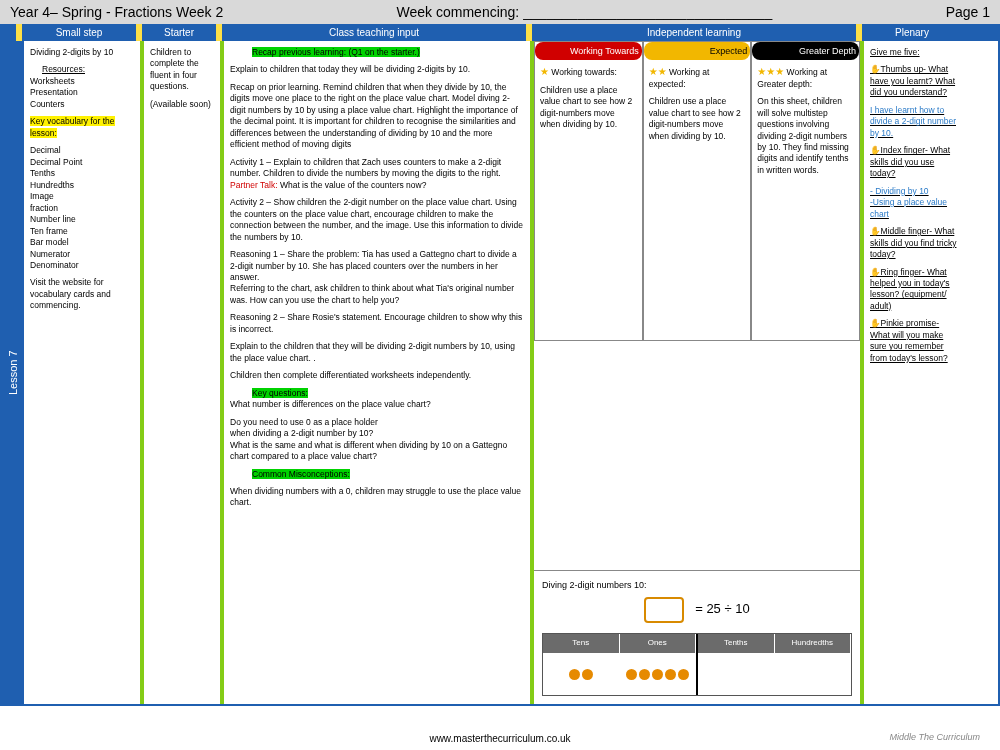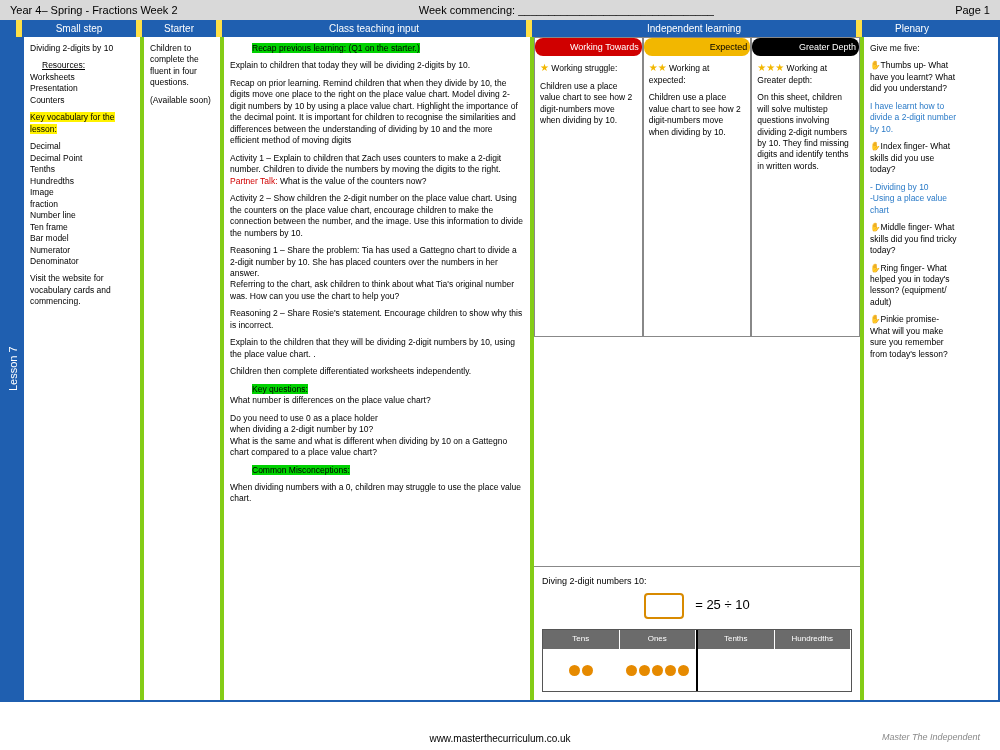--- a/index.html
+++ b/index.html
@@ -1,35 +1,35 @@
 <!DOCTYPE html>
 <html><head>
 <meta charset="utf-8">
 <style>
   * { box-sizing: border-box; margin: 0; padding: 0; }
   body { font-family: Arial, sans-serif; font-size: 9px; width: 1000px; height: 750px; background: #fff; position: relative; }
-  .top-bar { background: #d9d9d9; padding: 4px 10px; display: flex; justify-content: space-between; font-size: 11px; }
+  .top-bar { background: #d9d9d9; padding: 4px 10px; display: flex; justify-content: space-between; font-size: 14px; }
   .header-row { background: #1f5fb0; color: #fff; display: flex; font-size: 10px; text-align: center; }
   .header-row > div { padding: 3px 2px; border-right: 6px solid #fde047; }
   .header-row > div:last-child { border-right: none; }
   .col-lesson { width: 22px; }
   .col-smallstep { width: 120px; }
   .col-starter { width: 80px; }
   .col-teaching { width: 310px; }
   .col-independent { width: 330px; }
   .col-plenary { width: 100px; }
   .main { display: flex; border: 2px solid #1f5fb0; border-top: none; height: 665px; }
   .lesson-tab { width: 22px; background: #1f5fb0; color: #fff; writing-mode: vertical-rl; transform: rotate(180deg); text-align: center; display: flex; align-items: center; justify-content: center; font-size: 11px; }
   .cell { padding: 6px; border-right: 4px solid #84cc16; overflow: hidden; font-size: 8.5px; line-height: 1.35; }
   .cell:last-child { border-right: none; }
   .smallstep { width: 120px; }
   .starter { width: 80px; }
   .teaching { width: 310px; }
   .independent { width: 330px; display: flex; flex-direction: column; padding: 0; }
-  .plenary { width: 100px; }
+  .plenary { width: 100px; text-decoration: underline; }
   .hl-lime { background: #00d200; margin-left: 22px; }
   .hl-yellow { background: #fff200; }
   .txt-red { color: #d00000; }
   .txt-blue { color: #2a7ac7; }
   u { text-decoration: underline; padding-left: 12px; }
   p { margin-bottom: 6px; }
   .diff-row { display: flex; }
   .diff-col { flex: 1; border: 1px solid #888; }
   .diff-head { text-align: right; padding: 3px; font-size: 9px; border-radius: 8px; }
   .wt-head { background: #d00000; color: #fff; }
@@ -112,21 +112,21 @@
 What is the same and what is different when dividing by 10 on a Gattegno chart compared to a place value chart?</p>
     <p><span class="hl-lime">Common Misconceptions:</span></p>
     <p>When dividing numbers with a 0, children may struggle to use the place value chart.</p>
   </div>
 
   <div class="cell independent">
     <div class="diff-row">
       <div class="diff-col">
         <div class="diff-head wt-head">Working Towards</div>
         <div class="diff-body">
-          <p><span class="star">★</span><span> Working struggle:</span></p>
+          <p><span class="star">★</span><span> Working towards:</span></p>
           <p>Children use a place value chart to see how 2 digit-numbers move when dividing by 10.</p>
         </div>
       </div>
       <div class="diff-col">
         <div class="diff-head ex-head">Expected</div>
         <div class="diff-body">
           <p><span class="star">★★</span><span> Working at expected:</span></p>
           <p>Children use a place value chart to see how 2 digit-numbers move when dividing by 10.</p>
         </div>
       </div>
@@ -179,13 +179,13 @@
     <p>✋Index finger- What skills did you use today?</p>
     <p class="txt-blue" style="white-space:pre-line">- Dividing by 10
 -Using a place value chart</p>
     <p>✋Middle finger- What skills did you find tricky today?</p>
     <p>✋Ring finger- What helped you in today's lesson? (equipment/ adult)</p>
     <p>✋Pinkie promise- What will you make sure you remember from today's lesson?</p>
   </div>
 </div>
 
 <div class="footer">www.masterthecurriculum.co.uk</div>
-<div class="logo">Master The Independent</div>
+<div class="logo">Middle The Curriculum</div>
 
 </body></html>

